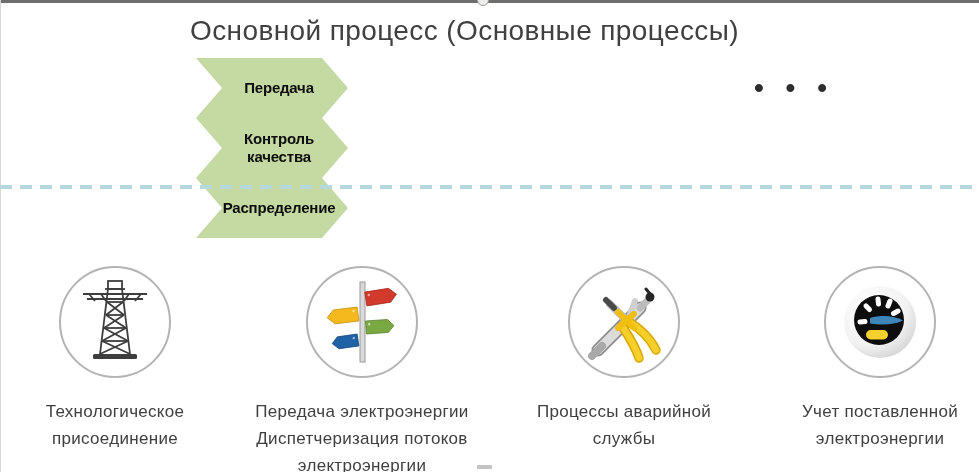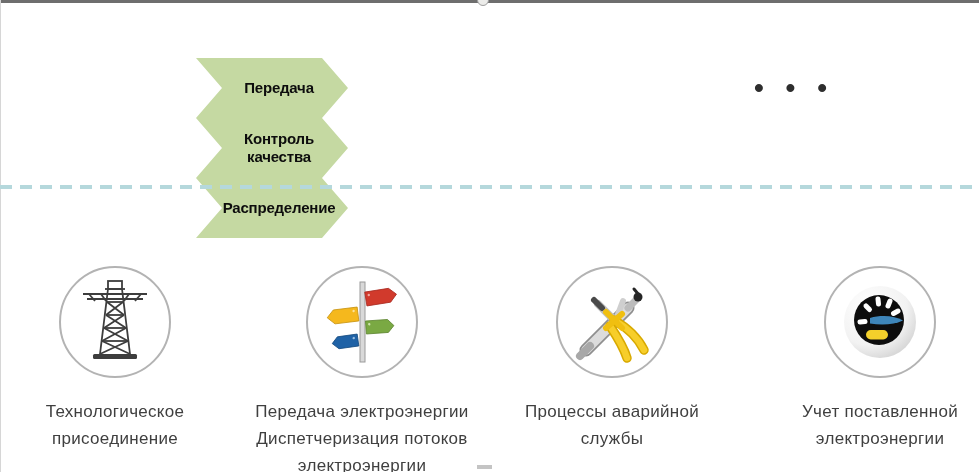--- a/index.html
+++ b/index.html
@@ -32,40 +32,41 @@
   }
   .slide-subtitle{
     position:absolute;left:200px;top:129px;width:600px;text-align:center;
     font-size:31px;line-height:38px;color:#8f8f8f;white-space:nowrap;
   }
   .dashed-divider{
     position:absolute;left:0;top:185px;width:100%;height:4px;
     background:repeating-linear-gradient(90deg,#b5d8dc 0 12px,transparent 12px 20px);
   }
   .value-item{position:absolute;top:266px;width:240px;text-align:center;}
-  .vi-1{left:-5px;}  .vi-2{left:242px;}  .vi-3{left:492px;}  .vi-4{left:760px;}
+  .vi-1{left:-5px;}  .vi-2{left:242px;}  .vi-3{left:504px;}  .vi-4{left:760px;}
   .icon-circle{
     width:112px;height:112px;border:2px solid #b3b3b3;border-radius:50%;background:#fff;
     margin:0 auto;display:flex;align-items:center;justify-content:center;box-sizing:border-box;
   }
   .value-label{
     margin-top:20px;font-size:17px;line-height:27px;color:#3f3f3f;
     letter-spacing:0.3px;white-space:pre-line;
   }
 </style>
 </head>
 <body>
 
 <div class="canvas">
 
   <div class="top-border"></div>
   <div class="left-border"></div>
   <div class="rotation-handle"></div>
   <div class="bottom-handle"></div>
 
+  <div class="slide-title">Основной процесс (Основные процессы)</div>
 
   <div class="chevrons">
     <div class="chevron">Передача</div>
     <div class="chevron">Контроль
 качества</div>
     <div class="chevron">Распределение</div>
   </div>
   <div class="ellipsis">• • •</div>
 
 

